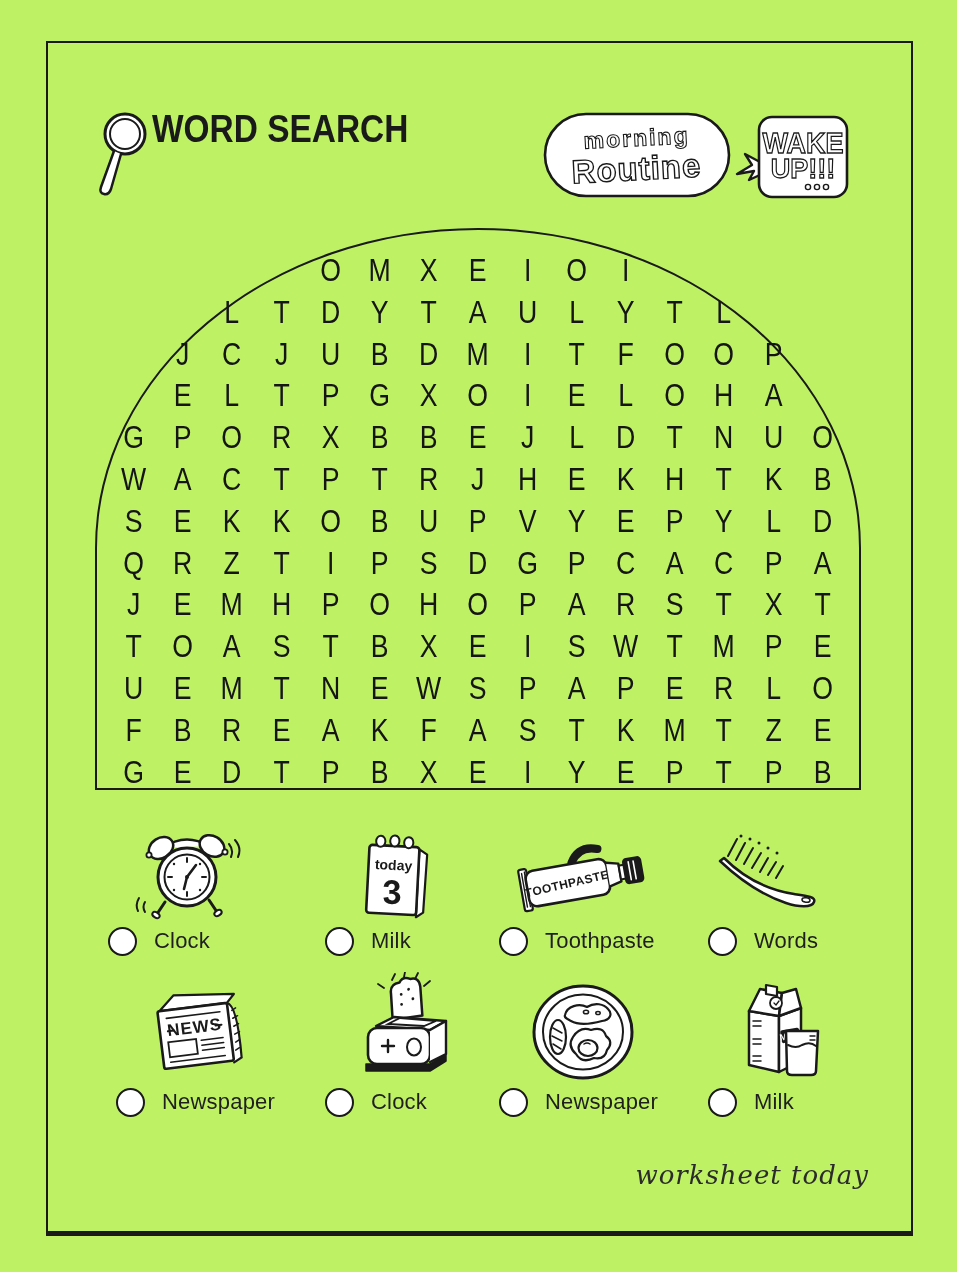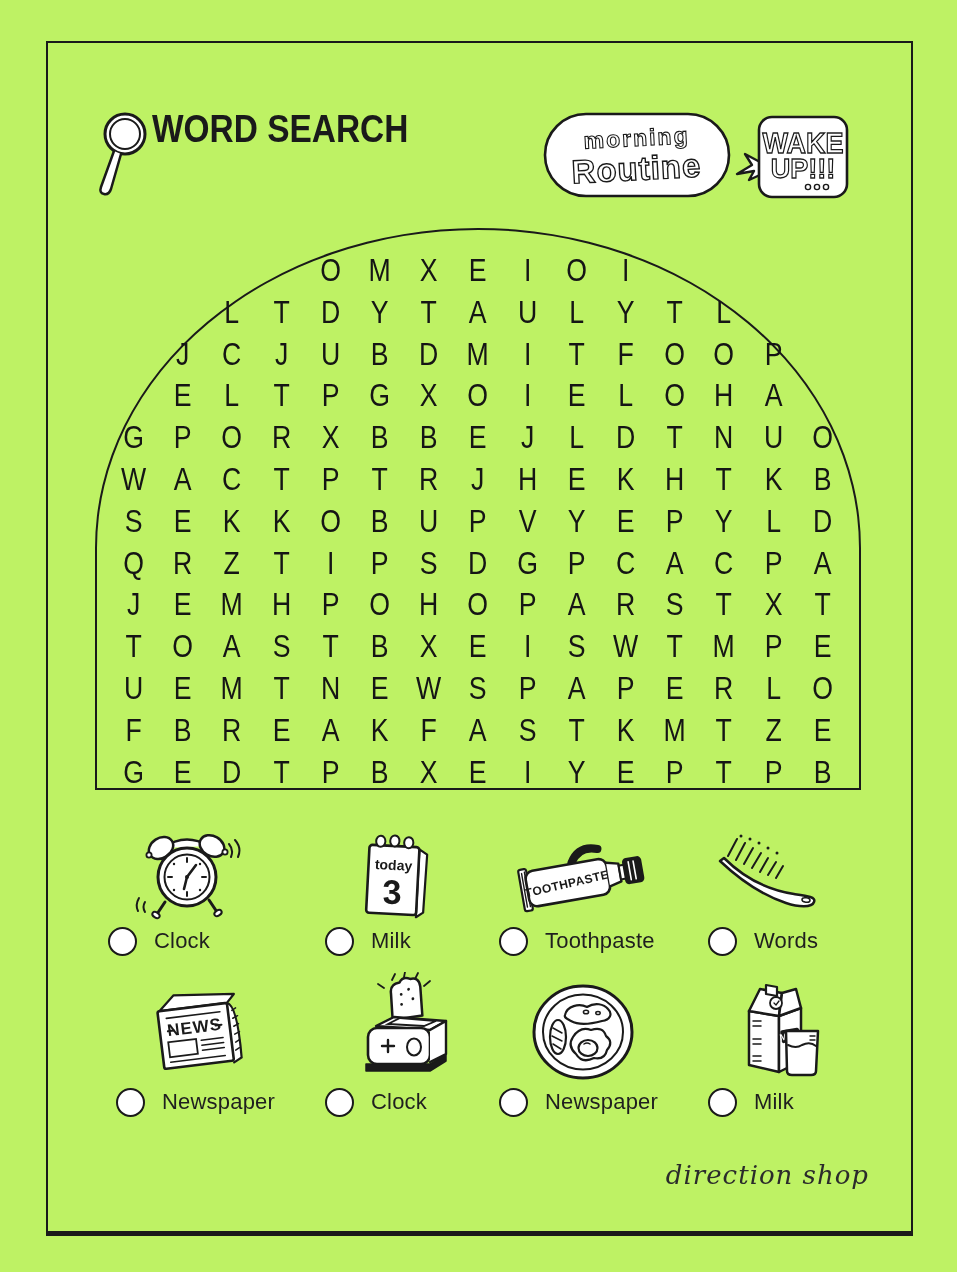--- a/index.html
+++ b/index.html
@@ -432,14 +432,14 @@
   </div>
   <div class="word-item" style="left:499px;top:1087px">
     <span class="cbox"></span>
     <span class="wlabel">Newspaper</span>
   </div>
   <div class="word-item" style="left:708px;top:1087px">
     <span class="cbox"></span>
     <span class="wlabel">Milk</span>
   </div>
 
-  <div class="brand">direction shop</div>
+  <div class="brand">worksheet today</div>
 </div>
 
 </body></html>

